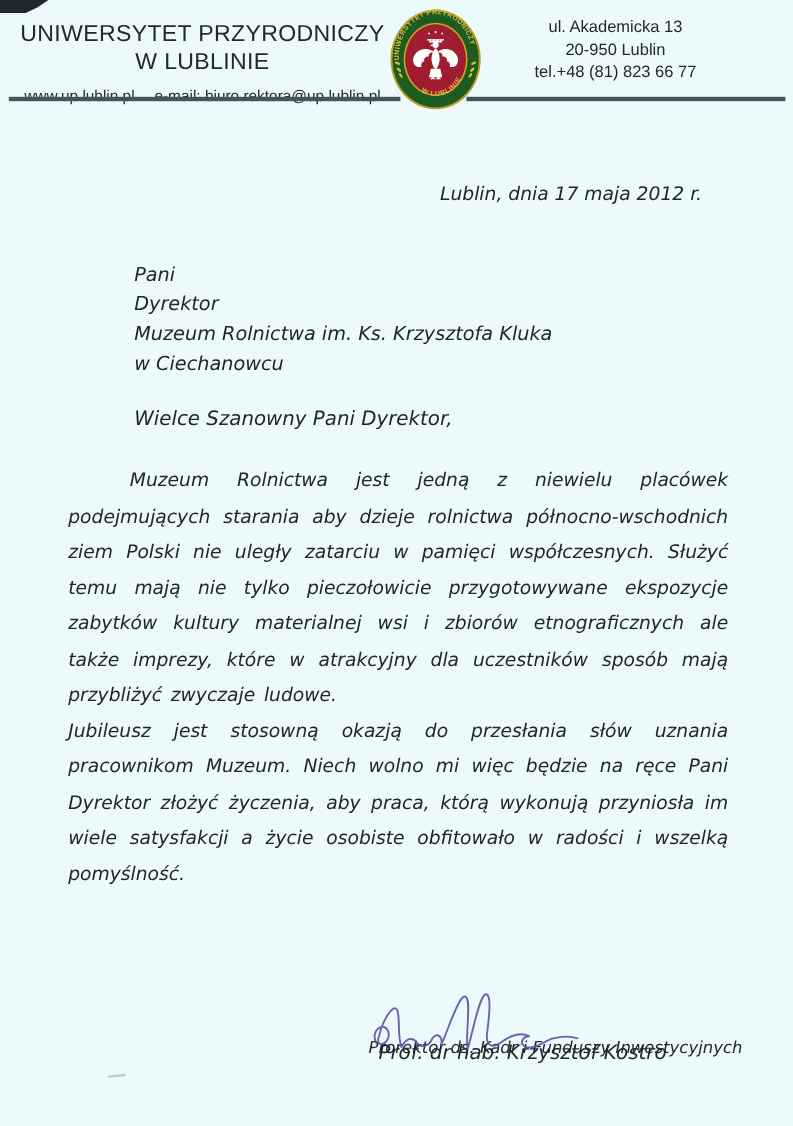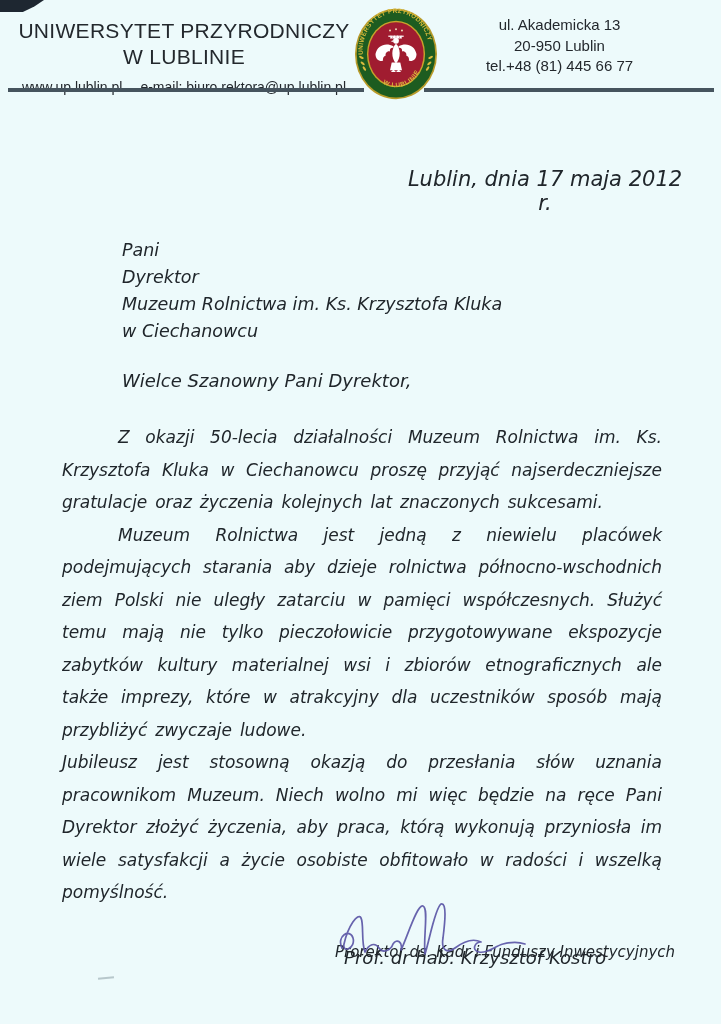--- a/index.html
+++ b/index.html
@@ -48,21 +48,21 @@
     border-top:2px solid var(--rule-color);
     border-bottom:2px solid var(--rule-color);
   }
   .rule.left{left:8px;width:356px;}
   .rule.right{left:424px;width:290px;}
   .seal{position:absolute;left:352px;top:7px;width:88px;height:94px;}
   
   .hand{font-style:italic;}
   .dateline{
     position:absolute;left:400px;top:167px;width:290px;
-    text-align:center;font-size:21px;
+    font-size:17px;
   }
   .recipient{
     position:absolute;left:122px;top:237px;
     font-size:17.5px;line-height:27px;
   }
   .salutation{
     position:absolute;left:122px;top:370px;font-size:18px;
   }
   .body-text{
     position:absolute;left:62px;top:421px;width:600px;
@@ -144,39 +144,38 @@
     <g fill="#f3e6c0">
       <circle cx="43" cy="27.5" r="1.1"></circle>
       <circle cx="50" cy="26" r="1.1"></circle>
       <circle cx="57" cy="27.5" r="1.1"></circle>
     </g>
   </svg>
 
   <div class="header-right">
     <div>ul. Akademicka 13</div>
     <div>20-950 Lublin</div>
-    <div>tel.+48 (81) 445 66 77</div>
+    <div>tel.+48 (81) 823 66 77</div>
   </div>
 
   <div class="rule left"></div>
   <div class="rule right"></div>
 
   <div class="dateline hand">Lublin, dnia 17 maja 2012 r.</div>
 
   <div class="recipient hand">
     <div>Pani</div>
     <div>Dyrektor</div>
     <div>Muzeum Rolnictwa im. Ks. Krzysztofa Kluka</div>
     <div>w Ciechanowcu</div>
   </div>
 
   <div class="salutation hand">Wielce Szanowny Pani Dyrektor,</div>
 
   <div class="body-text hand">
-    <p class="indent">Z okazji 50-lecia działalności Muzeum Rolnictwa im. Ks. Krzysztofa Kluka w Ciechanowcu proszę przyjąć najserdeczniejsze gratulacje oraz życzenia kolejnych lat znaczonych sukcesami.</p>
     <p class="indent">Muzeum Rolnictwa jest jedną z niewielu placówek podejmujących starania aby dzieje rolnictwa północno-wschodnich ziem Polski nie uległy zatarciu w pamięci współczesnych. Służyć temu mają nie tylko pieczołowicie przygotowywane ekspozycje zabytków kultury materialnej wsi i zbiorów etnograficznych ale także imprezy, które w atrakcyjny dla uczestników sposób mają przybliżyć zwyczaje ludowe.</p>
     <p>Jubileusz jest stosowną okazją do przesłania słów uznania pracownikom Muzeum. Niech wolno mi więc będzie na ręce Pani Dyrektor złożyć życzenia, aby praca, którą wykonują przyniosła im wiele satysfakcji a życie osobiste obfitowało w radości i wszelką pomyślność.</p>
   </div>
 
   <div class="sig-name hand">Prof. dr hab. Krzysztof Kostro</div>
   <div class="sig-title hand">Prorektor ds. Kadr i Funduszy Inwestycyjnych</div>
 
   <svg class="sig-scribble" viewBox="0 0 200 74" aria-hidden="true">
     <path d="M 10,52 C 4,40 18,32 21,42 C 24,52 10,58 12,48
              C 16,30 26,16 29,22 C 32,28 29,46 33,56

